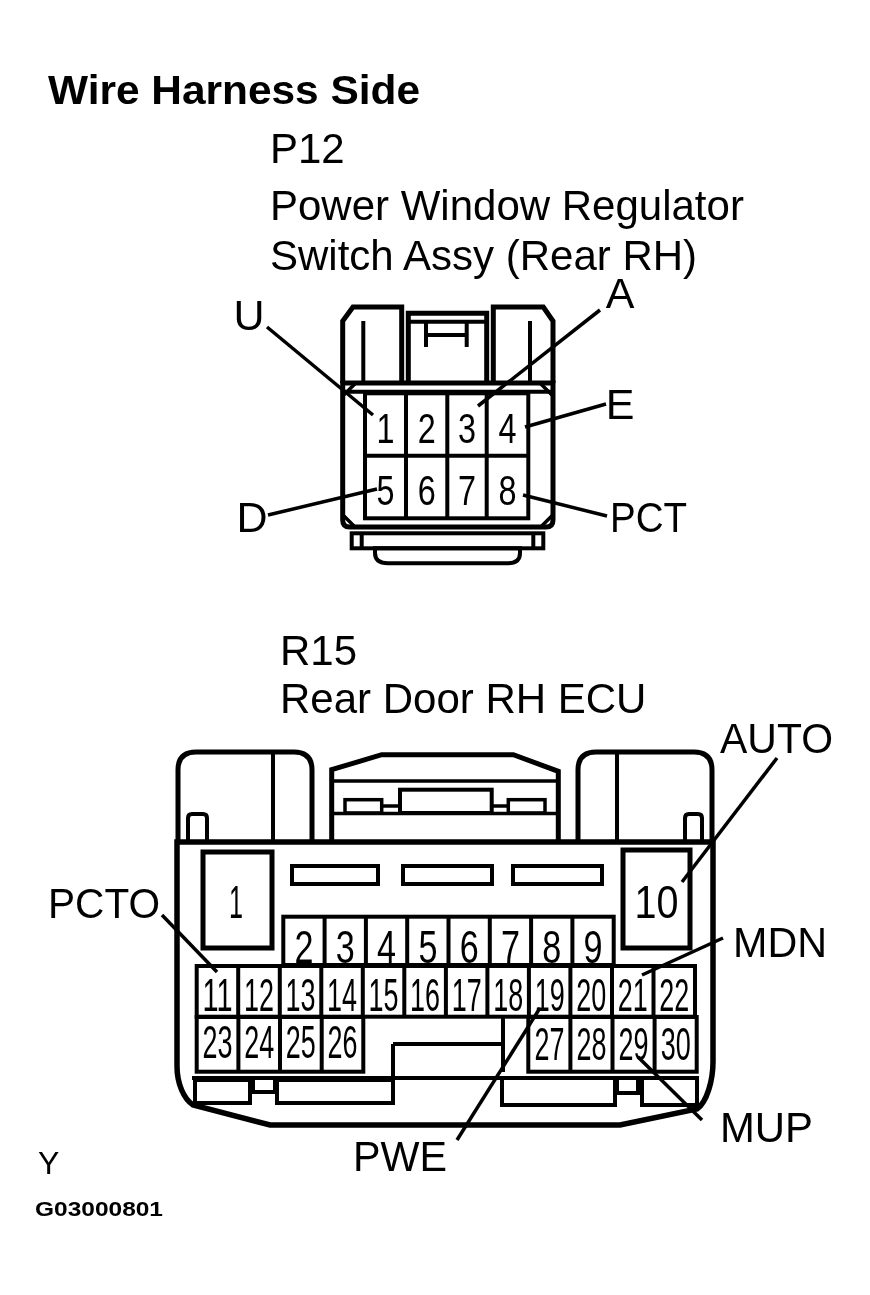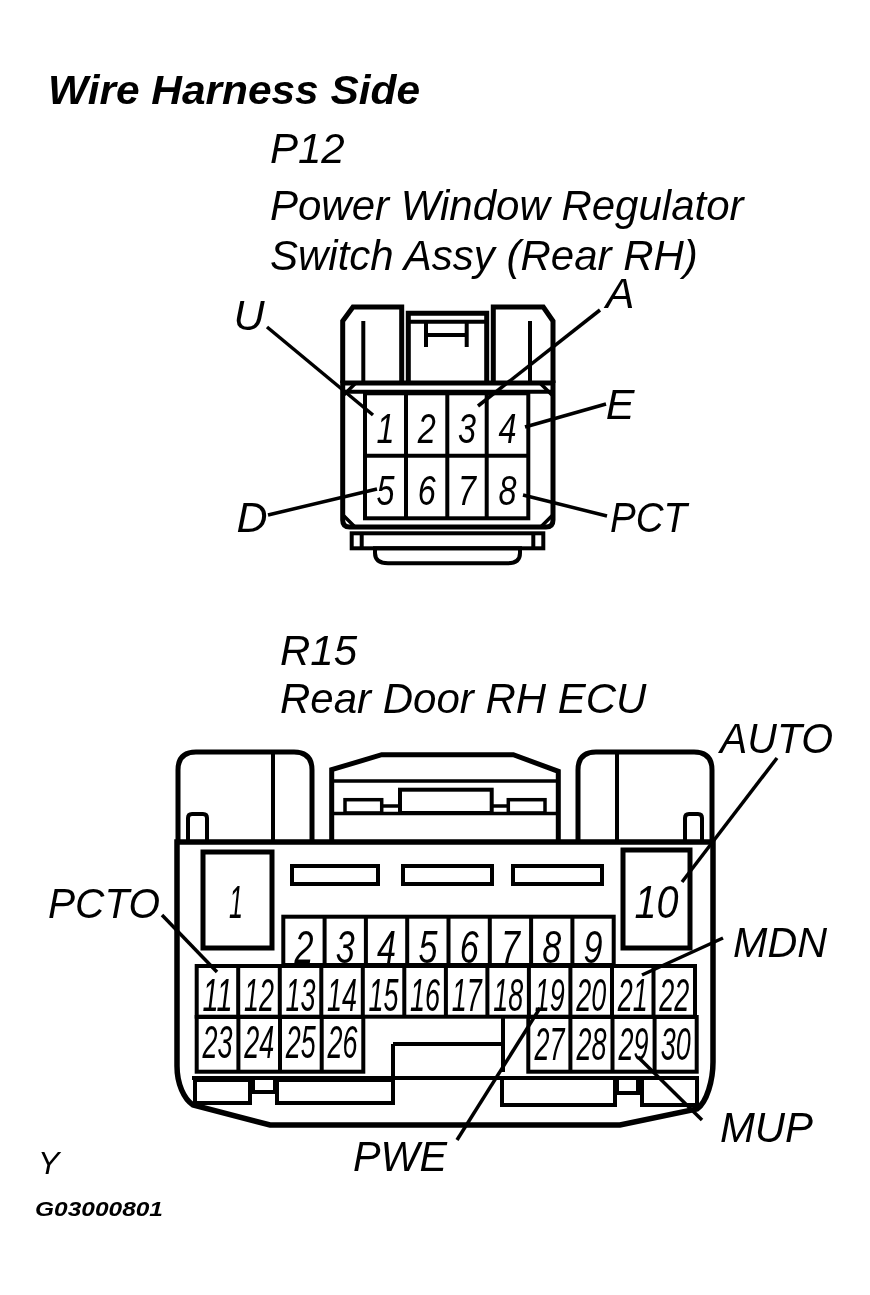--- a/index.html
+++ b/index.html
@@ -1,17 +1,17 @@
 <!DOCTYPE html>
 <html><head>
 <meta charset="utf-8">
 <style>
   html,body{margin:0;padding:0;background:#ffffff;}
   .page{position:relative;width:870px;height:1295px;background:#fff;overflow:hidden;
-        font-family:"Liberation Sans", sans-serif;font-style:italic;}
+        font-family:"Liberation Sans", sans-serif;}
   svg text{fill:#000;font-family:"Liberation Sans", sans-serif;}
   .t-title{font-size:40px;font-weight:bold;}
   .t-head{font-size:42px;}
   .t-label{font-size:43px;}
   .t-pin42{font-size:42px;}
   .t-pin46{font-size:46px;}
   .t-y{font-size:32px;}
   .t-fig{font-size:21px;font-weight:bold;}
   .ln{fill:none;stroke:#000;}
   .w3{stroke-width:3.5px;}

